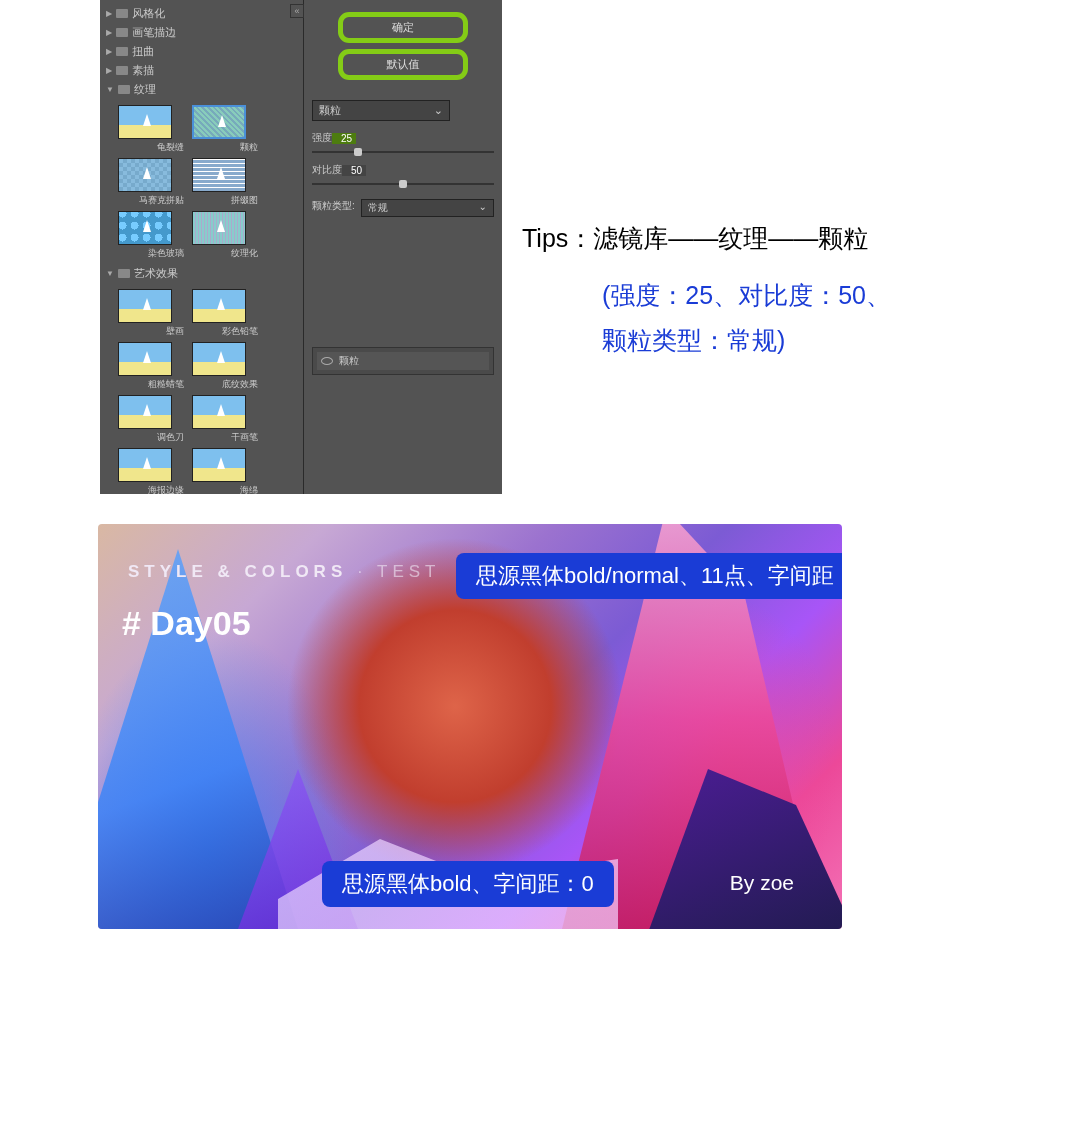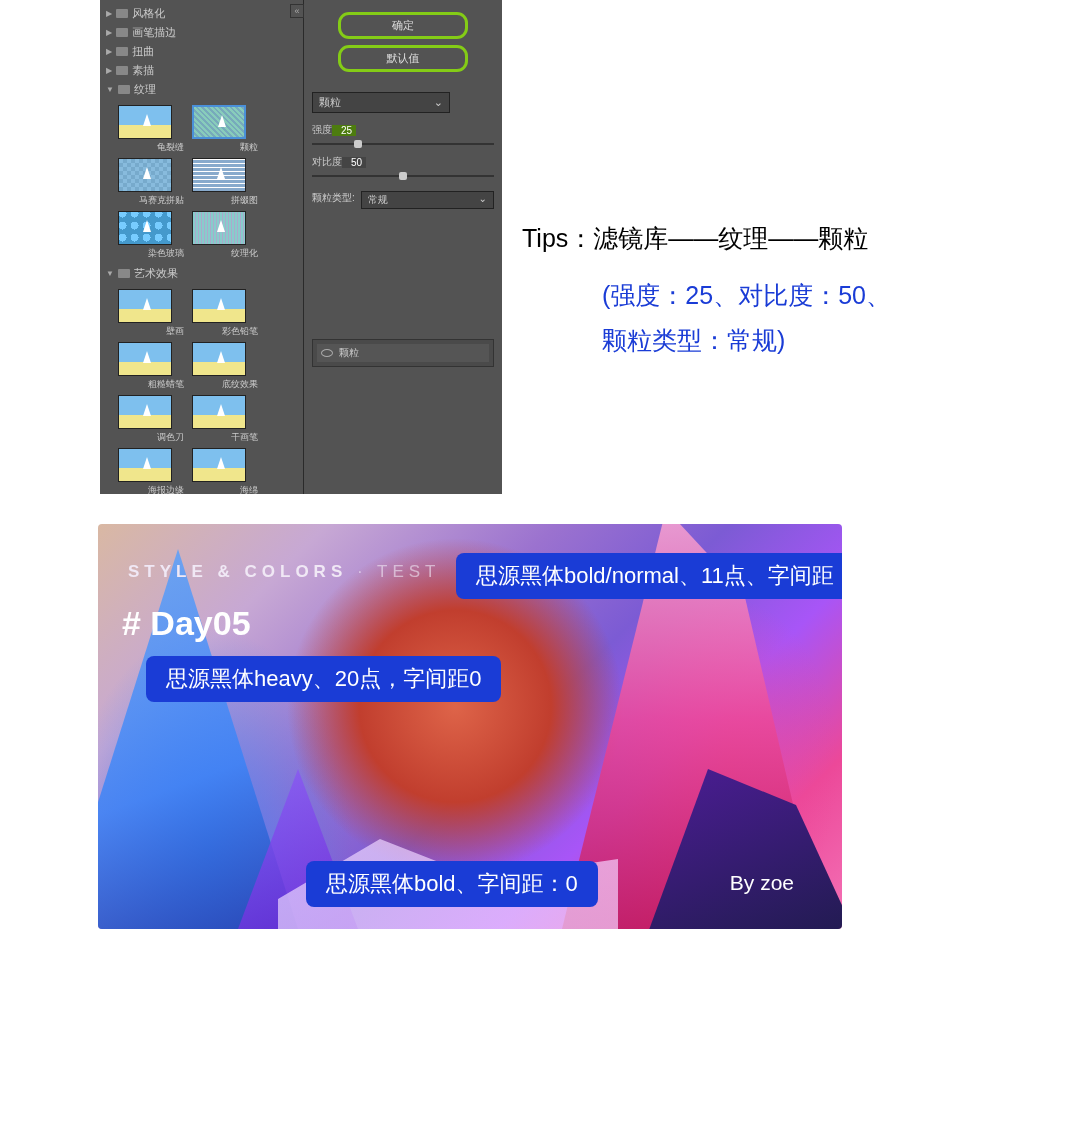--- a/index.html
+++ b/index.html
@@ -127,21 +127,21 @@
       text-align: center;
       line-height: 12px;
       cursor: pointer;
     }
     
     .pill-btn {
       width: 130px;
       margin: 6px auto;
       display: block;
       background: #535353;
-      border: 3px solid #84cc16;
+      border: 5px solid #84cc16;
       border-radius: 11px;
       color: #ddd;
       font-size: 11px;
       padding: 3px 0;
       text-align: center;
       cursor: pointer;
     }
     
     .dropdown {
       width: 138px;
@@ -309,21 +309,21 @@
       position: absolute;
       background: #1a3cd6;
       color: #fff;
       padding: 8px 20px;
       border-radius: 8px;
       font-size: 22px;
       white-space: nowrap;
     }
     .co1 { top: 29px; left: 358px; }
     .co2 { top: 132px; left: 48px; }
-    .co3 { bottom: 22px; left: 208px; }
+    .co3 { bottom: 22px; left: 224px; }
   </style>
 </head>
 <body>
 
 <div class="top-section">
 
   <div class="ps-panel">
     <div class="filter-list">
       <div class="category">
         <span class="tri">▶</span>
@@ -479,15 +479,14 @@
   <div class="mtn mtn4"></div>
 
   <div class="art-title">
     <span>STYLE &amp; COLORS</span>
     <span class="thin">· TEST</span>
   </div>
   <div class="art-day"># Day05</div>
   <div class="art-by">By zoe</div>
 
   <div class="callout co1">思源黑体bold/normal、11点、字间距：240</div>
-  <div class="callout co2">思源黑体heavy、20点，字间距0</div>
   <div class="callout co3">思源黑体bold、字间距：0</div>
 </div>
 
 </body></html>

